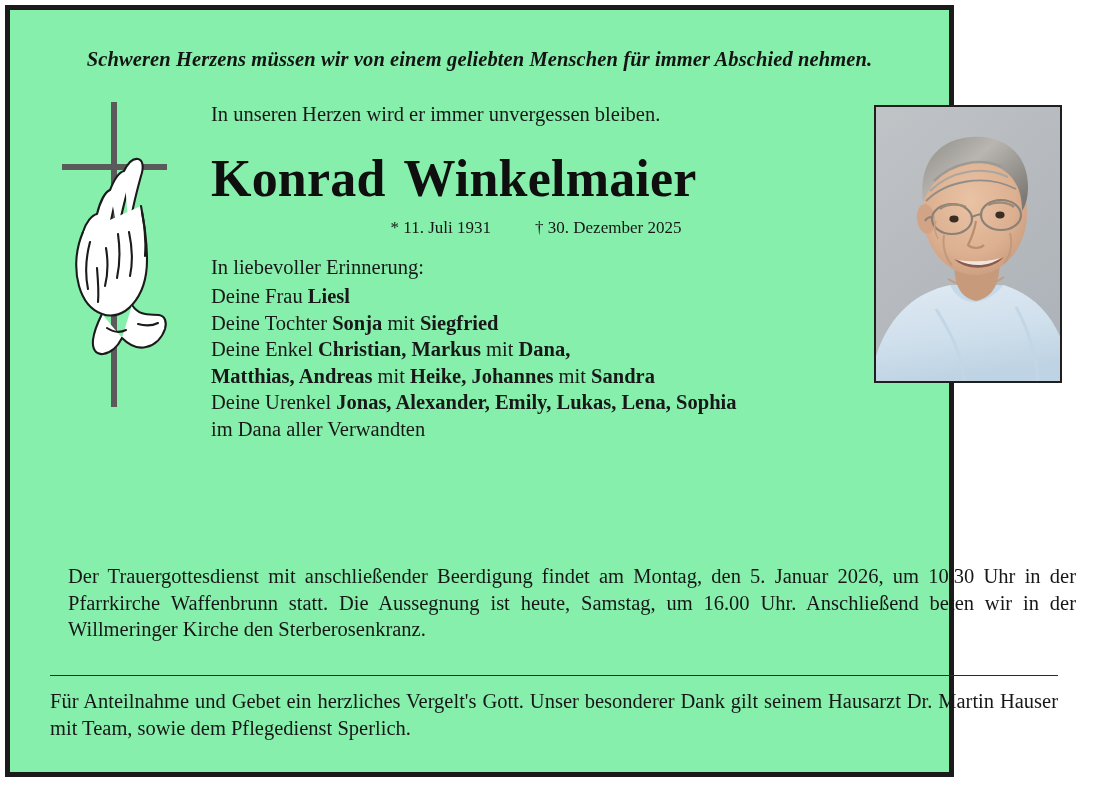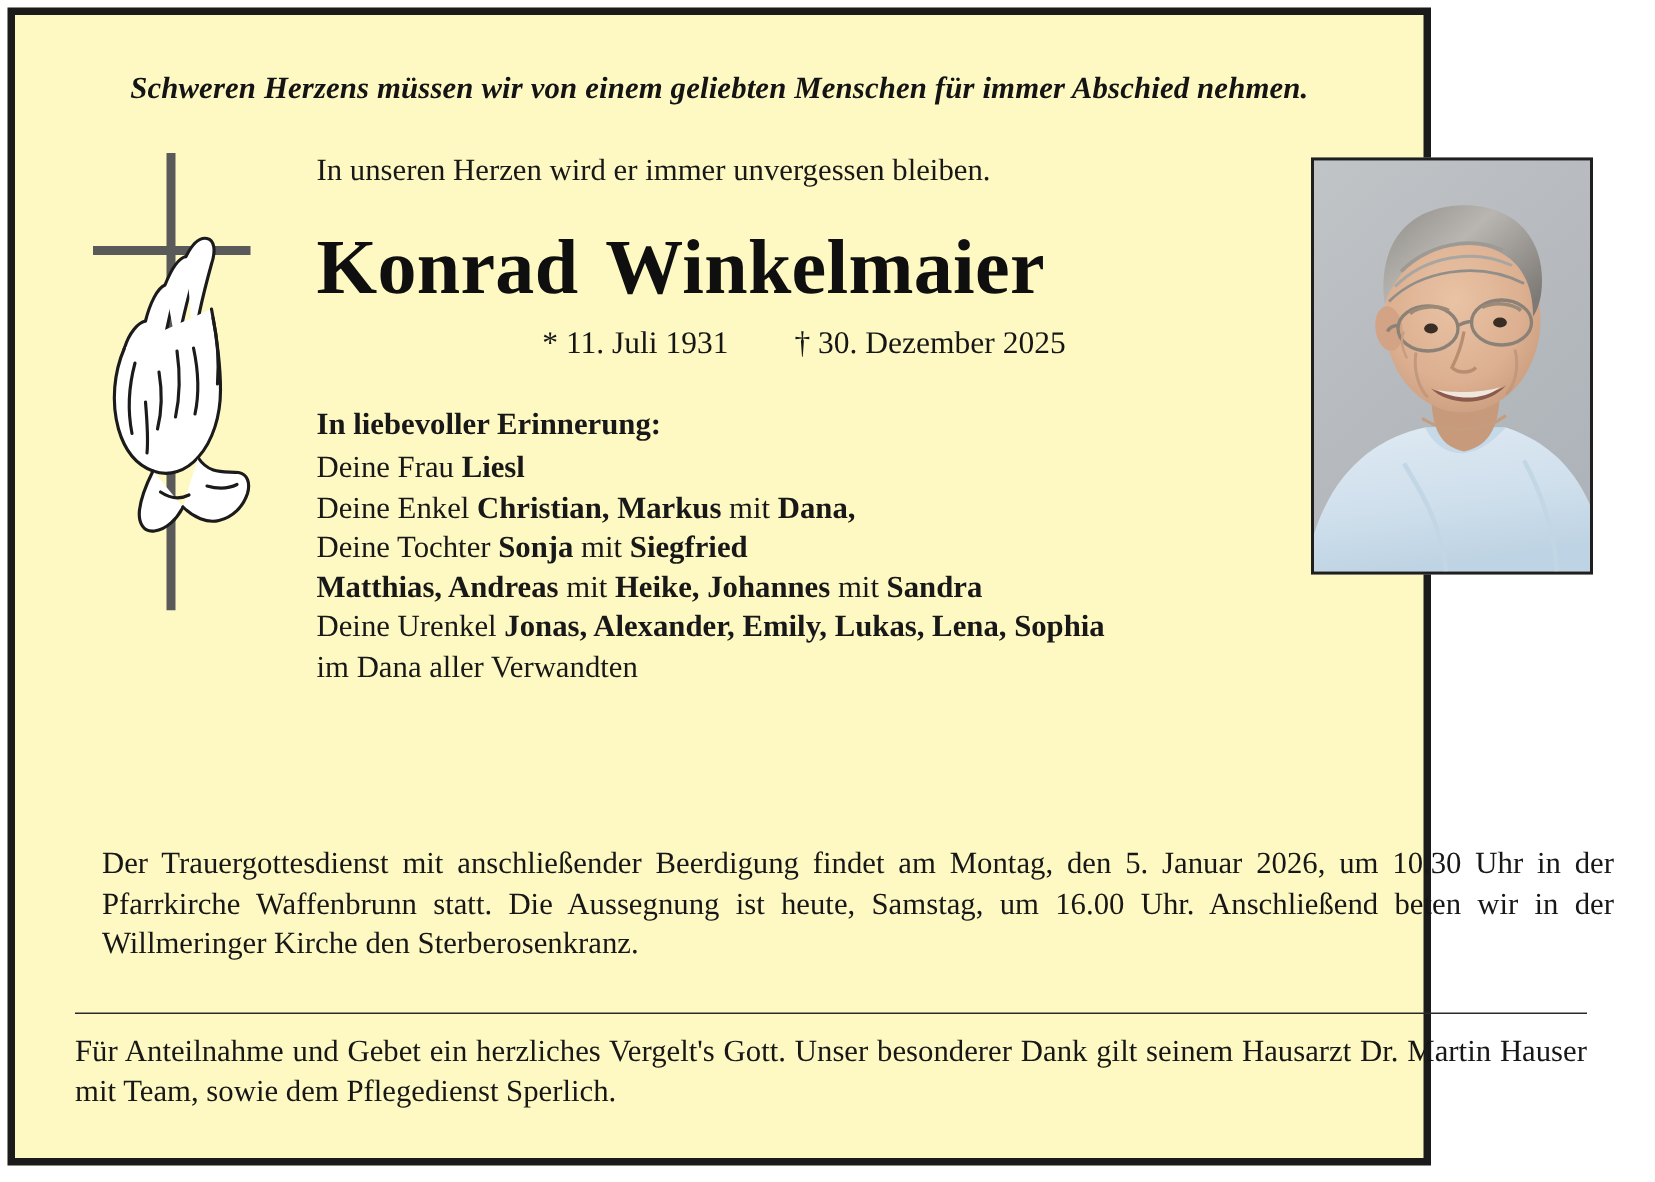--- a/index.html
+++ b/index.html
@@ -16,21 +16,21 @@
   }
 
   
   #obituary-card {
     position: absolute;
     left: 5px;
     top: 5px;
     width: 949px;
     height: 772px;
     border: 5px solid #1b1b1b;
-    background: #fef9c3;
+    background: #86efac;
     box-sizing: border-box;
   }
   #page-canvas {
     position: relative;
     width: 100%;
     height: 100%;
   }
 
   
   .motto {
@@ -76,39 +76,38 @@
     font-weight: 700;
     letter-spacing: 0.2px;
     line-height: 58px;
     color: #0f0f0f;
     padding-right: 6px;
   }
   .name-gap { display: inline-block; width: 18px; }
   .dates-row {
     margin-top: 6px;
     text-align: center;
-    font-size: 21px;
+    font-size: 17px;
     line-height: 28px;
     color: #161616;
     padding-right: 10px;
   }
   .date-gap { display: inline-block; width: 44px; }
 
   .place-line {
     margin-top: 24px;
     font-size: 20.5px;
     line-height: 28px;
     color: #181818;
   }
   .memory-heading {
-    margin-top: 27px;
+    margin-top: 11px;
     font-size: 20.5px;
     line-height: 28px;
     color: #181818;
-    font-weight: bold;
   }
   .family-list {
     margin-top: 2px;
     font-size: 20.5px;
     line-height: 26.5px;
     color: #181818;
   }
   .family-line { white-space: nowrap; }
   .family-line b { font-weight: 700; }
 
@@ -216,24 +215,24 @@
       </div>
 
 
       <div class="memory-heading">In liebevoller Erinnerung:</div>
 
       <div class="family-list">
         <div class="family-line">
           <span>Deine Frau </span><b>Liesl</b>
         </div>
         <div class="family-line">
+          <span>Deine Tochter </span><b>Sonja</b><span> mit </span><b>Siegfried</b>
+        </div>
+        <div class="family-line">
           <span>Deine Enkel </span><b>Christian, Markus</b><span> mit </span><b>Dana,</b>
-        </div>
-        <div class="family-line">
-          <span>Deine Tochter </span><b>Sonja</b><span> mit </span><b>Siegfried</b>
         </div>
         <div class="family-line">
           <b>Matthias, Andreas</b><span> mit </span><b>Heike, Johannes</b><span> mit </span><b>Sandra</b>
         </div>
         <div class="family-line">
           <span>Deine Urenkel </span><b>Jonas, Alexander, Emily, Lukas, Lena, Sophia</b>
         </div>
         <div class="family-line">
           <span>im Dana aller Verwandten</span>
         </div>

